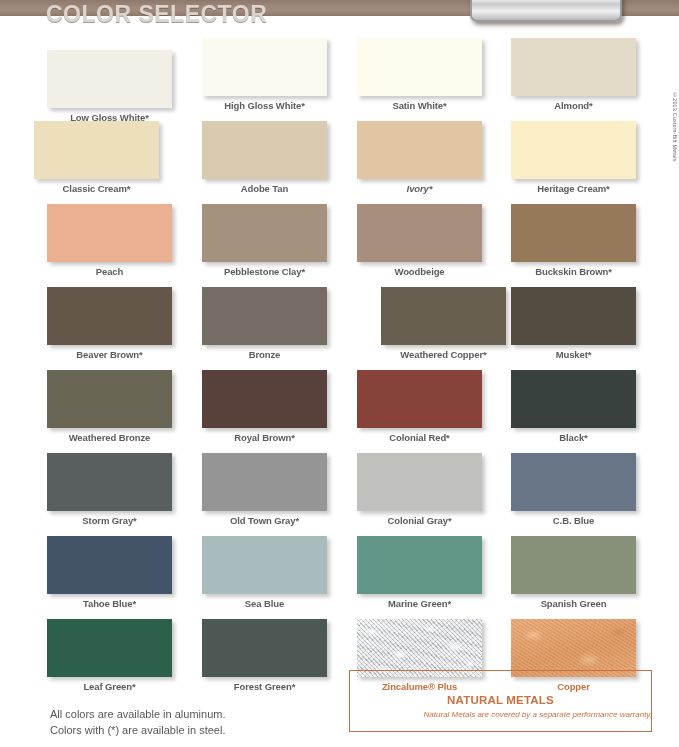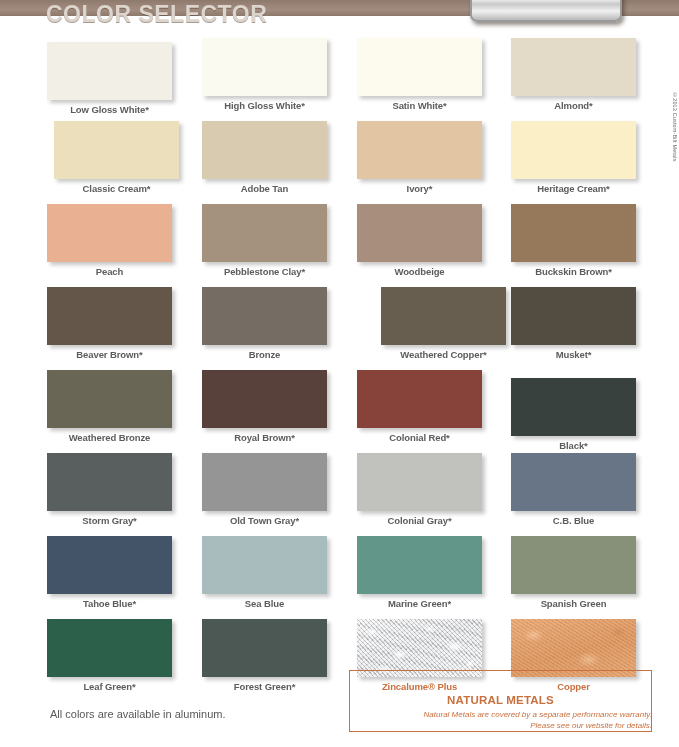--- a/index.html
+++ b/index.html
@@ -178,45 +178,45 @@
 <body>
 
 <div id="header-bar">
   <div id="header-title">COLOR SELECTOR</div>
   <div id="logo-plaque"></div>
 </div>
 
 <div id="copyright">©2013 Custom-Bilt Metals</div>
 
 <div id="swatch-grid">
-    <div class="swatch-cell" style="left: 47px; top: 4px;">
+    <div class="swatch-cell" style="left: 47px; top: 12px;">
       <div class="swatch-chip" style="background: rgb(242, 240, 230);"></div>
       <div class="swatch-label">Low Gloss White*</div>
     </div>
     <div class="swatch-cell" style="left: 202px; top: 0px;">
       <div class="swatch-chip" style="background: rgb(251, 250, 241);"></div>
       <div class="swatch-label">High Gloss White*</div>
     </div>
     <div class="swatch-cell" style="left: 357px; top: 0px;">
       <div class="swatch-chip" style="background: rgb(253, 250, 238);"></div>
       <div class="swatch-label">Satin White*</div>
     </div>
     <div class="swatch-cell" style="left: 511px; top: 0px;">
       <div class="swatch-chip" style="background: rgb(227, 219, 200);"></div>
       <div class="swatch-label">Almond*</div>
     </div>
-    <div class="swatch-cell" style="left: 54px; top: 83px;">
+    <div class="swatch-cell" style="left: 34px; top: 83px;">
       <div class="swatch-chip" style="background: rgb(236, 223, 187);"></div>
       <div class="swatch-label">Classic Cream*</div>
     </div>
     <div class="swatch-cell" style="left: 202px; top: 83px;">
       <div class="swatch-chip" style="background: rgb(217, 203, 176);"></div>
       <div class="swatch-label">Adobe Tan</div>
     </div>
-    <div class="swatch-cell" style="left: 357px; top: 83px;">
+    <div class="swatch-cell" style="left: 357px; top: 83px; font-style: italic;">
       <div class="swatch-chip" style="background: rgb(226, 198, 164);"></div>
       <div class="swatch-label">Ivory*</div>
     </div>
     <div class="swatch-cell" style="left: 511px; top: 83px;">
       <div class="swatch-chip" style="background: rgb(251, 239, 200);"></div>
       <div class="swatch-label">Heritage Cream*</div>
     </div>
     <div class="swatch-cell" style="left: 47px; top: 166px;">
       <div class="swatch-chip" style="background: rgb(233, 177, 145);"></div>
       <div class="swatch-label">Peach</div>
@@ -254,21 +254,21 @@
       <div class="swatch-label">Weathered Bronze</div>
     </div>
     <div class="swatch-cell" style="left: 202px; top: 332px;">
       <div class="swatch-chip" style="background: rgb(88, 64, 59);"></div>
       <div class="swatch-label">Royal Brown*</div>
     </div>
     <div class="swatch-cell" style="left: 357px; top: 332px;">
       <div class="swatch-chip" style="background: rgb(135, 66, 58);"></div>
       <div class="swatch-label">Colonial Red*</div>
     </div>
-    <div class="swatch-cell" style="left: 511px; top: 340px;">
+    <div class="swatch-cell" style="left: 511px; top: 332px;">
       <div class="swatch-chip" style="background: rgb(57, 65, 63);"></div>
       <div class="swatch-label">Black*</div>
     </div>
     <div class="swatch-cell" style="left: 47px; top: 415px;">
       <div class="swatch-chip" style="background: rgb(88, 95, 94);"></div>
       <div class="swatch-label">Storm Gray*</div>
     </div>
     <div class="swatch-cell" style="left: 202px; top: 415px;">
       <div class="swatch-chip" style="background: rgb(149, 149, 149);"></div>
       <div class="swatch-label">Old Town Gray*</div>
@@ -312,18 +312,18 @@
     <div class="swatch-cell" style="left: 511px; top: 581px;">
       <div class="swatch-chip chip-copper"></div>
       <div class="swatch-label label-metal">Copper</div>
     </div>
   </div>
 
 <div id="natural-metals-box"></div>
 <div id="natural-metals-title">NATURAL METALS</div>
 <div id="natural-metals-note">
   <span class="note-line">Natural Metals are covered by a separate performance warranty.</span>
-  <span class="note-line">Please see our website for details.</span>
 </div>
 
 <div id="footer-note">
   <span class="note-line">All colors are available in aluminum.</span>
+  <span class="note-line">Colors with (*) are available in steel.</span>
 </div>
 
 </body></html>

